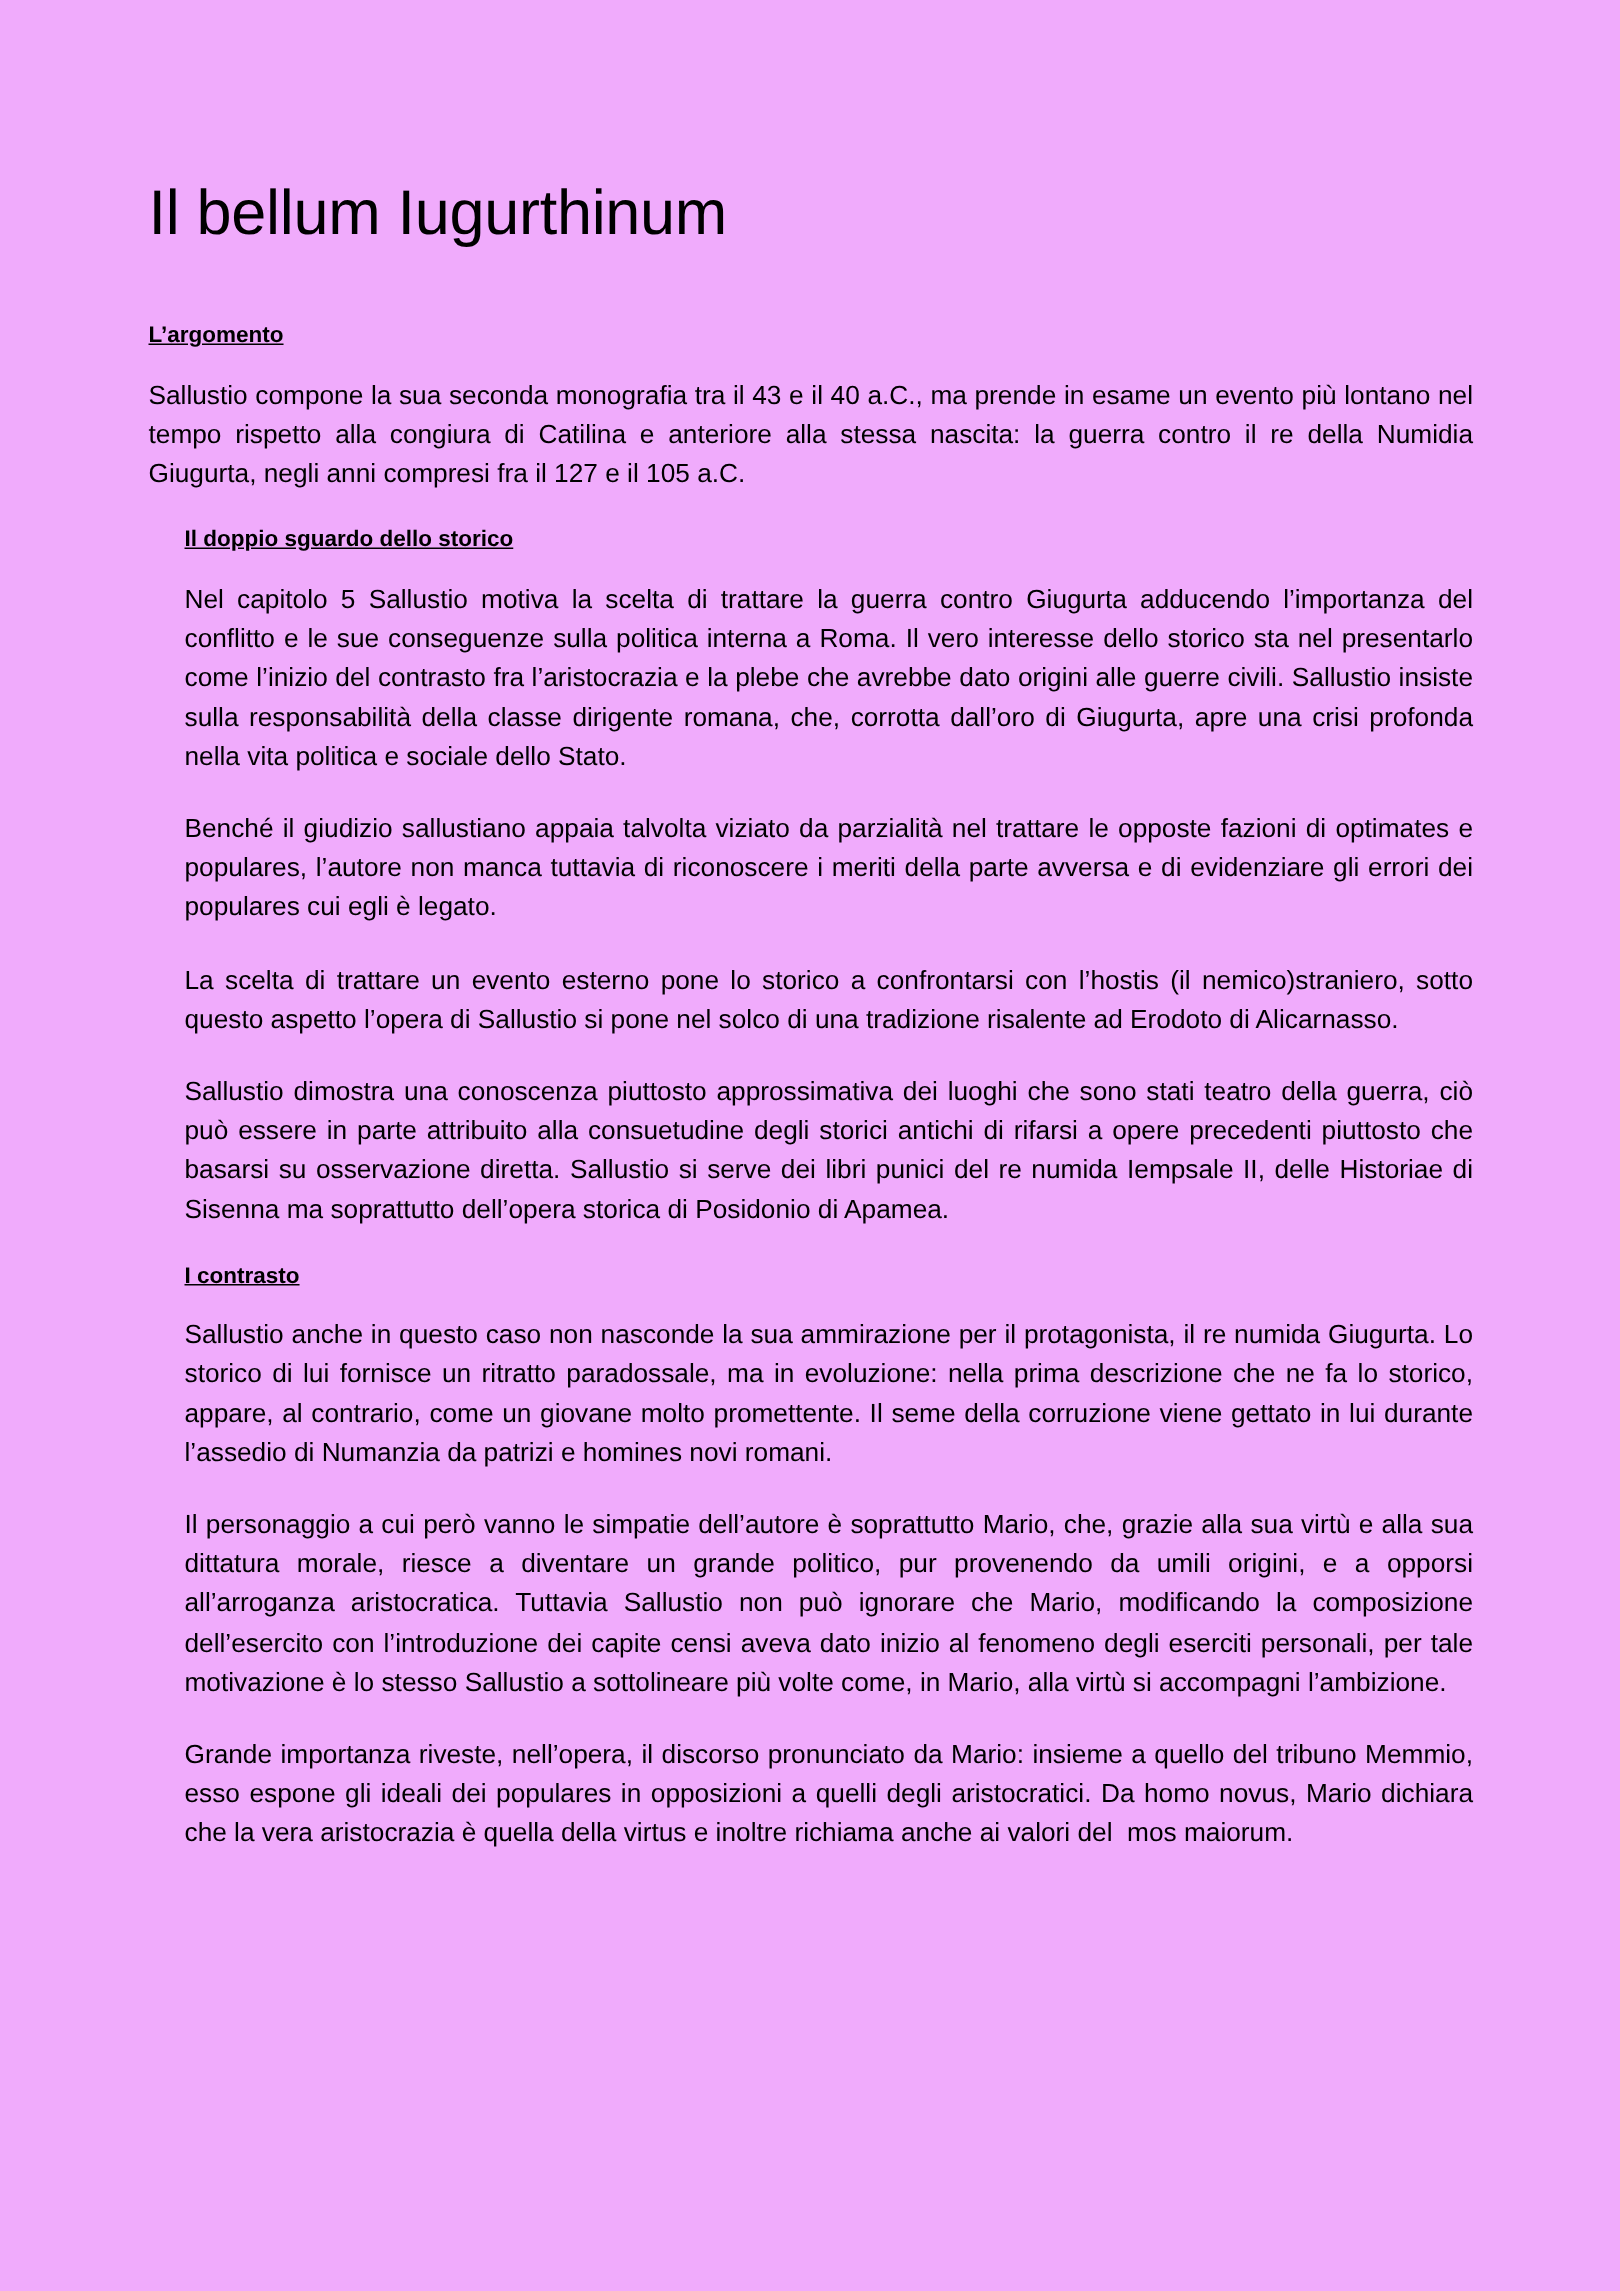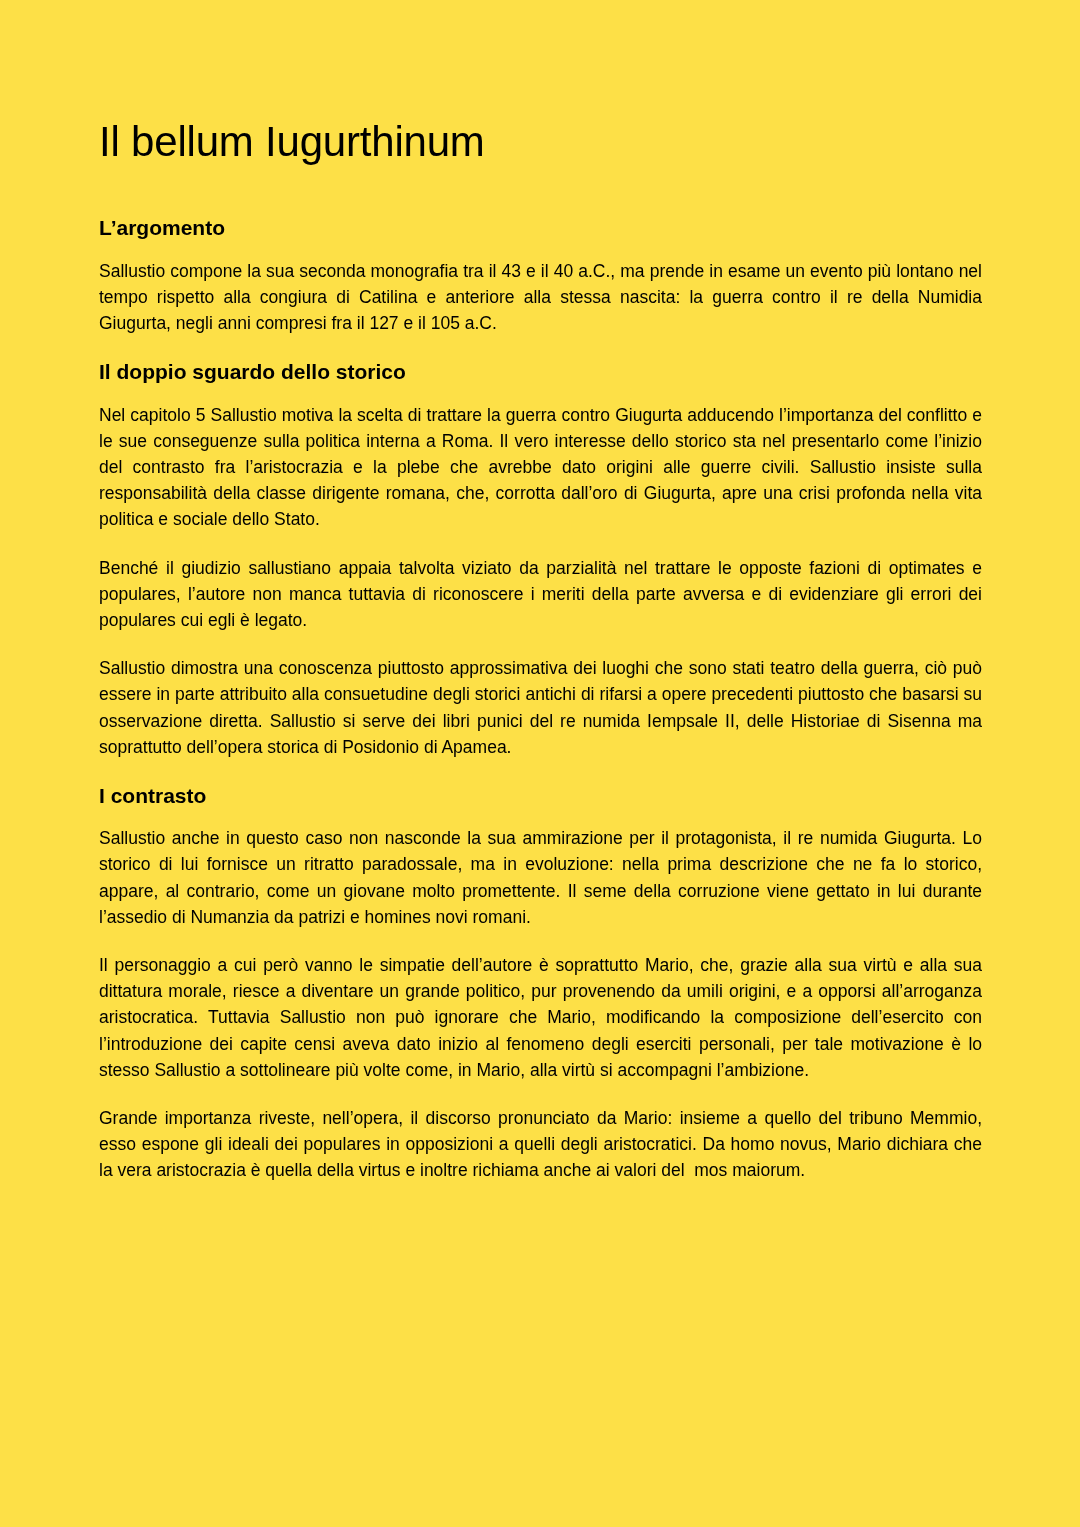--- a/index.html
+++ b/index.html
@@ -10,21 +10,21 @@
   }
   body {
     font-family: "Liberation Sans", sans-serif;
     color: #000000;
     -webkit-font-smoothing: antialiased;
   }
   .page {
     position: relative;
     width: 1080px;
     height: 1527px;
-    background: #fde047;
+    background: #f0abfc;
     box-sizing: border-box;
     overflow: hidden;
   }
   .content {
     position: absolute;
     left: 99px;
     top: 118px;
     width: 883px;
   }
   .doc-title {
@@ -32,28 +32,30 @@
     font-weight: 400;
     line-height: 1.15;
     letter-spacing: -0.2px;
     margin: 0 0 48px 0;
     color: #000000;
   }
   .section {
     margin: 0;
   }
   .section-heading {
-    font-size: 21px;
+    font-size: 15px;
     font-weight: 700;
     line-height: 1.3;
     margin: 0 0 16px 0;
     color: #000000;
+    text-decoration: underline;
   }
   .section + .section {
     margin-top: 22px;
+    margin-left: 24px;
   }
   .para {
     font-size: 17.5px;
     font-weight: 400;
     line-height: 26.2px;
     text-align: justify;
     text-justify: inter-word;
     margin: 0 0 22px 0;
     color: #000000;
     white-space: pre-wrap;
@@ -73,20 +75,21 @@
     <h1 class="doc-title">Il bellum Iugurthinum</h1>
     <div id="sections-root">
         <section class="section">
           <h2 class="section-heading">L’argomento</h2>
           <p class="para last-in-section">Sallustio compone la sua seconda monografia tra il 43 e il 40 a.C., ma prende in esame un evento più lontano nel tempo rispetto alla congiura di Catilina e anteriore alla stessa nascita: la guerra contro il re della Numidia Giugurta, negli anni compresi fra il 127 e il 105 a.C.</p>
         </section>
         <section class="section">
           <h2 class="section-heading">Il doppio sguardo dello storico</h2>
           <p class="para">Nel capitolo 5 Sallustio motiva la scelta di trattare la guerra contro Giugurta adducendo l’importanza del conflitto e le sue conseguenze sulla politica interna a Roma. Il vero interesse dello storico sta nel presentarlo come l’inizio del contrasto fra l’aristocrazia e la plebe che avrebbe dato origini alle guerre civili. Sallustio insiste sulla responsabilità della classe dirigente romana, che, corrotta dall’oro di Giugurta, apre una crisi profonda nella vita politica e sociale dello Stato.</p>
           <p class="para">Benché il giudizio sallustiano appaia talvolta viziato da parzialità nel trattare le opposte fazioni di optimates e populares, l’autore non manca tuttavia di riconoscere i meriti della parte avversa e di evidenziare gli errori dei populares cui egli è legato.</p>
+          <p class="para last-in-section">La scelta di trattare un evento esterno pone lo storico a confrontarsi con l’hostis (il nemico)straniero, sotto questo aspetto l’opera di Sallustio si pone nel solco di una tradizione risalente ad Erodoto di Alicarnasso.</p>
         </section>
         <section class="section">
           <p class="para last-in-section">Sallustio dimostra una conoscenza piuttosto approssimativa dei luoghi che sono stati teatro della guerra, ciò può essere in parte attribuito alla consuetudine degli storici antichi di rifarsi a opere precedenti piuttosto che basarsi su osservazione diretta. Sallustio si serve dei libri punici del re numida Iempsale II, delle Historiae di Sisenna ma soprattutto dell’opera storica di Posidonio di Apamea.</p>
         </section>
         <section class="section">
           <h2 class="section-heading">I contrasto</h2>
           <p class="para">Sallustio anche in questo caso non nasconde la sua ammirazione per il protagonista, il re numida Giugurta. Lo storico di lui fornisce un ritratto paradossale, ma in evoluzione: nella prima descrizione che ne fa lo storico, appare, al contrario, come un giovane molto promettente. Il seme della corruzione viene gettato in lui durante l’assedio di Numanzia da patrizi e homines novi romani.</p>
           <p class="para last-in-section">Il personaggio a cui però vanno le simpatie dell’autore è soprattutto Mario, che, grazie alla sua virtù e alla sua dittatura morale, riesce a diventare un grande politico, pur provenendo da umili origini, e a opporsi all’arroganza aristocratica. Tuttavia Sallustio non può ignorare che Mario, modificando la composizione dell’esercito con l’introduzione dei capite censi aveva dato inizio al fenomeno degli eserciti personali, per tale motivazione è lo stesso Sallustio a sottolineare più volte come, in Mario, alla virtù si accompagni l’ambizione.</p>
         </section>
         <section class="section">

